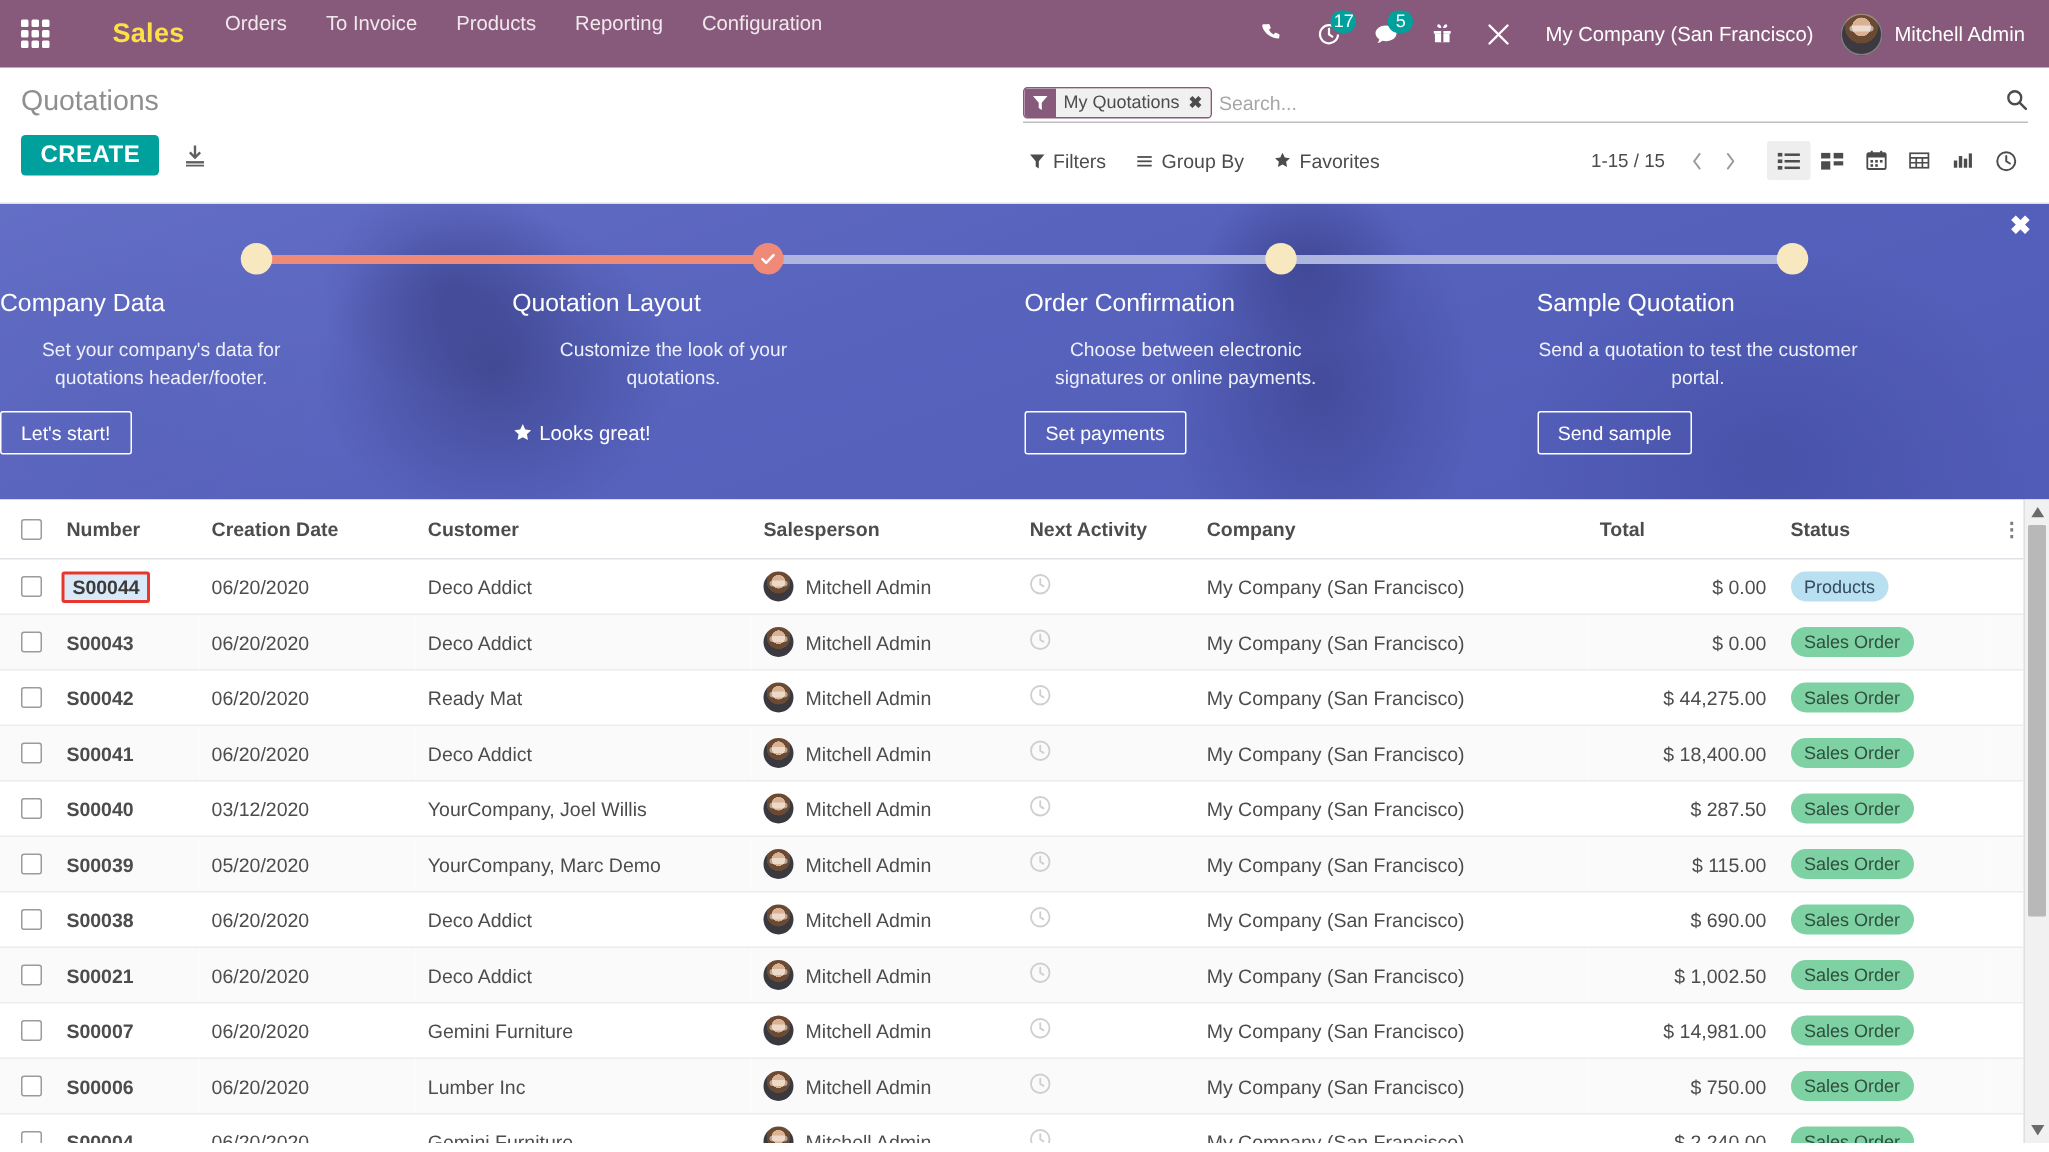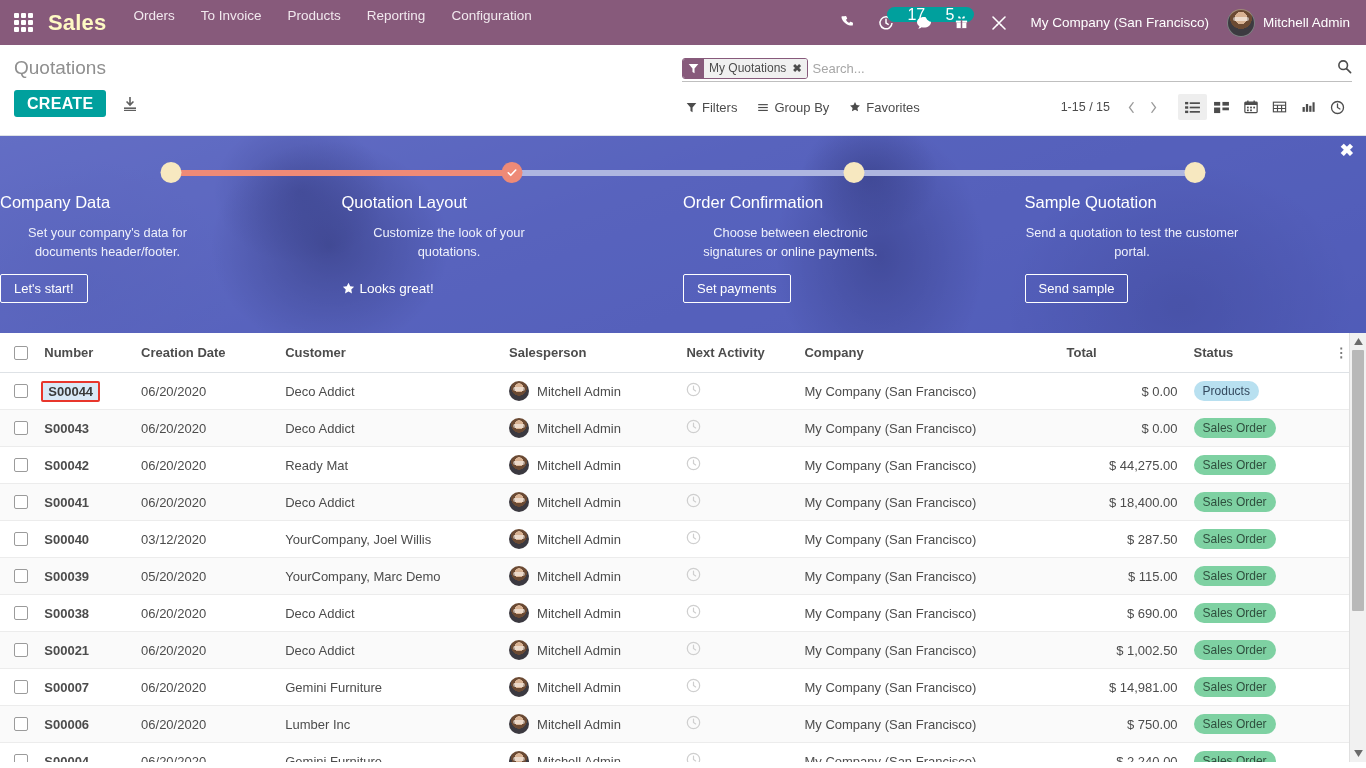--- a/index.html
+++ b/index.html
@@ -16,40 +16,40 @@
     display: flex; align-items: center; padding: 0 12px 0 0;
     position: relative; z-index: 20;
   }
   #apps-grid {
     width: 46px; height: 45px; display: flex; align-items: center;
     justify-content: center; cursor: pointer;
   }
   .grid-dots { width: 19px; display: flex; flex-wrap: wrap; gap: 2px; }
   .grid-dots i { width: 5px; height: 5px; background: #fff; display: block; border-radius: 1px; }
   #brand {
-    font-size: 22px; font-weight: bold; color: #fef9c3;
-    padding: 0 14px 0 2px; letter-spacing: .2px; cursor: pointer;
+    font-size: 18px; font-weight: bold; color: #fde047;
+    padding: 0 14px 0 2px; letter-spacing: .2px; cursor: pointer; margin-left: 27px;
   }
   .nav-menu { display: flex; align-items: center; height: 45px; }
   .nav-menu a {
     color: #f1e8ee; font-size: 13.5px; text-decoration: none;
     padding: 0 13px; line-height: 45px; height: 59px; cursor: pointer;
     white-space: nowrap;
   }
   #nav-right { margin-left: auto; display: flex; align-items: center; height: 45px; }
   .sysicon {
     position: relative; padding: 0 11px; height: 45px; display: flex;
     align-items: center; cursor: pointer; color: #fff;
   }
   .sysicon svg { display: block; }
   .badge {
     position: absolute; top: 7px; left: 20px;
     background: #00A09D; color: #fff; border-radius: 9px;
-    font-size: 16px; line-height: 15px; height: 15px; min-width: 17px;
-    padding: 0 20px; text-align: center; font-weight: normal;
+    font-size: 12px; line-height: 15px; height: 15px; min-width: 17px;
+    padding: 0 0; text-align: center; font-weight: normal;
   }
   #company-name { font-size: 13.5px; color: #fff; padding: 0 12px; cursor: pointer; white-space: nowrap; }
   #user-menu { display: flex; align-items: center; padding: 0 4px 0 6px; cursor: pointer; }
   .avatar-nav {
     width: 28px; height: 28px; border-radius: 50%; margin-right: 8px;
     overflow: hidden; flex: none;
     background: radial-gradient(circle at 50% 32%, #d8b293 0 26%, #6b4a33 27% 46%, #3c3a40 47% 100%);
     box-shadow: inset 0 0 0 1px rgba(255,255,255,.35);
     position: relative;
   }
@@ -458,21 +458,21 @@
 <div id="onboarding">
   <div id="onboarding-bg"></div>
   <div id="onboarding-overlay"></div>
   <div id="onboarding-close">✖</div>
 
   <div id="steps">
     <div class="step">
       <div class="step-line done" style="left:50%;right:-50%;"></div>
       <div class="step-dot todo"></div>
       <div class="step-title">Company Data</div>
-      <div class="step-desc">Set your company's data for documents header/footer.</div>
+      <div class="step-desc">Set your company's data for quotations header/footer.</div>
       <button class="step-btn">Let's start!</button>
     </div>
 
     <div class="step">
       <div class="step-line todo" style="left:50%;right:-50%;"></div>
       <div class="step-dot done">
         <svg width="11" height="11" viewBox="0 0 16 16" fill="none" stroke="#ffffff" stroke-width="2.4" stroke-linecap="round" stroke-linejoin="round">
             <path d="M2.6 8.4 6.2 12 13.4 4.4"></path>
           </svg>
       </div>

